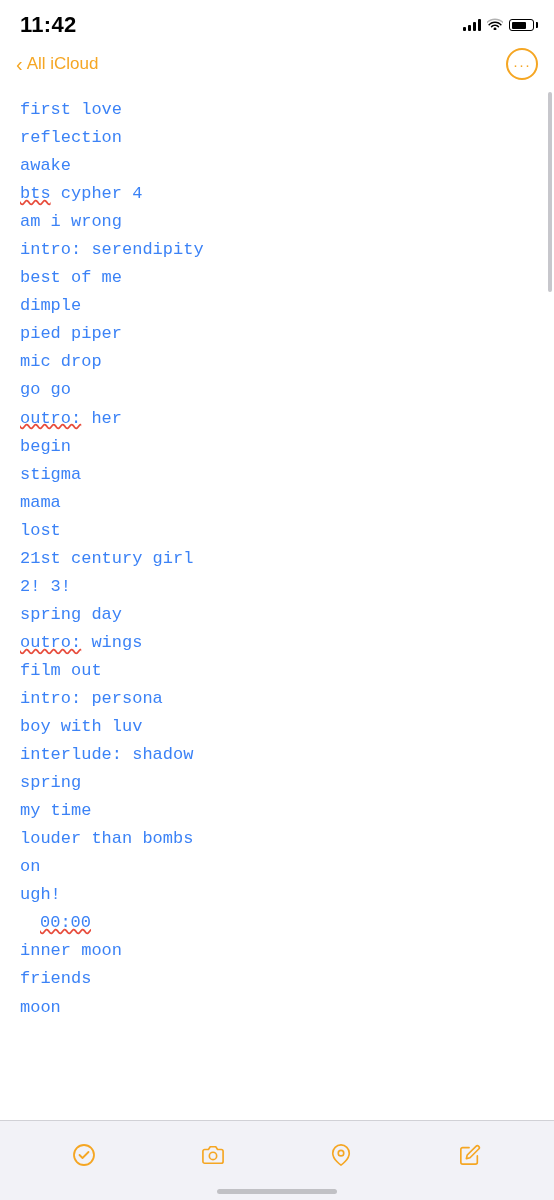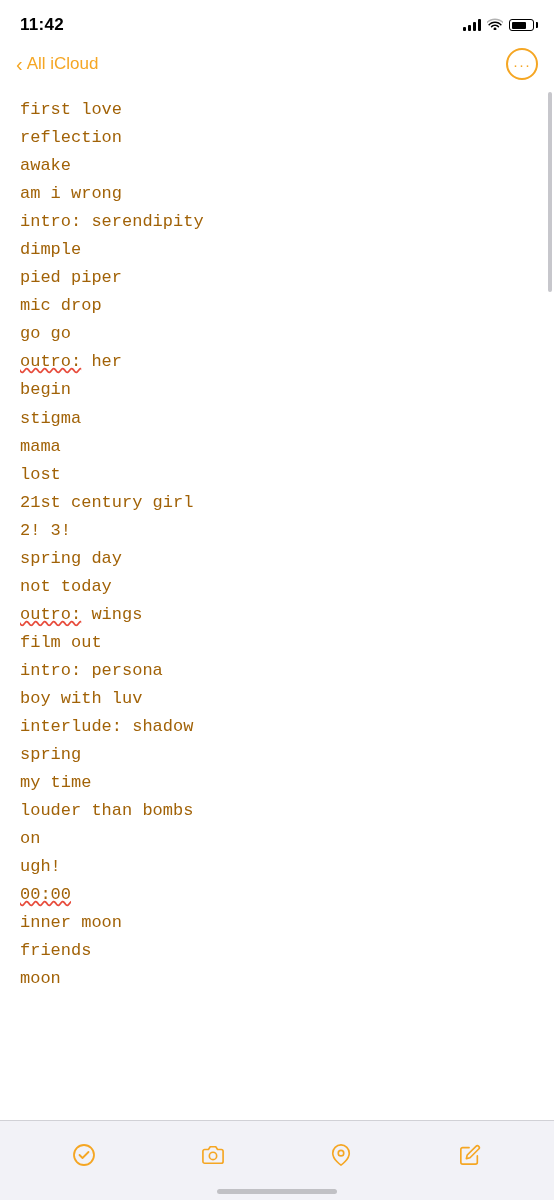--- a/index.html
+++ b/index.html
@@ -20,21 +20,21 @@
     
     .status-bar {
       display: flex;
       justify-content: space-between;
       align-items: center;
       padding: 14px 20px 8px 20px;
       height: 44px;
     }
 
     .status-time {
-      font-size: 17px;
+      font-size: 22px;
       font-weight: 600;
       color: #000;
       letter-spacing: 0.3px;
     }
 
     .status-icons {
       display: flex;
       align-items: center;
       gap: 6px;
     }
@@ -133,21 +133,21 @@
       background: #c7c7cc;
       border-radius: 2px;
     }
 
     
     .note-content {
       padding: 4px 36px 20px 20px;
       font-family: 'Courier New', Courier, monospace;
       font-size: 17px;
       line-height: 1.65;
-      color: #a16207;
+      color: #3b82f6;
     }
 
     .note-line {
       display: block;
       white-space: nowrap;
     }
 
     
     .bottom-toolbar {
       position: fixed;
@@ -242,46 +242,47 @@
   </div>
 </div>
 
 <div class="content-wrapper">
   <div class="scrollbar"></div>
   <div class="note-content" id="note-lines">
 
   <span class="note-line">first love</span>
       <span class="note-line">reflection</span>
       <span class="note-line">awake</span>
+      <span class="note-line"><u style="text-decoration-color: rgb(231, 76, 60); text-decoration-style: wavy;">bts</u> cypher 4</span>
       <span class="note-line">am i wrong</span>
       <span class="note-line">intro: serendipity</span>
+      <span class="note-line">best of me</span>
       <span class="note-line">dimple</span>
       <span class="note-line">pied piper</span>
       <span class="note-line">mic drop</span>
       <span class="note-line">go go</span>
       <span class="note-line"><u style="text-decoration-color: rgb(231, 76, 60); text-decoration-style: wavy;">outro:</u> her</span>
       <span class="note-line">begin</span>
       <span class="note-line">stigma</span>
       <span class="note-line">mama</span>
       <span class="note-line">lost</span>
       <span class="note-line">21st century girl</span>
       <span class="note-line">2! 3!</span>
       <span class="note-line">spring day</span>
-      <span class="note-line">not today</span>
       <span class="note-line"><u style="text-decoration-color: rgb(231, 76, 60); text-decoration-style: wavy;">outro:</u> wings</span>
       <span class="note-line">film out</span>
       <span class="note-line">intro: persona</span>
       <span class="note-line">boy with luv</span>
       <span class="note-line">interlude: shadow</span>
       <span class="note-line">spring</span>
       <span class="note-line">my time</span>
       <span class="note-line">louder than bombs</span>
       <span class="note-line">on</span>
       <span class="note-line">ugh!</span>
-      <span class="note-line"><u style="text-decoration-color: rgb(231, 76, 60); text-decoration-style: wavy;">00:00</u></span>
+      <span class="note-line"><u style="text-decoration-color: rgb(231, 76, 60); text-decoration-style: wavy; margin-left: 20px;">00:00</u></span>
       <span class="note-line">inner moon</span>
       <span class="note-line">friends</span>
       <span class="note-line">moon</span>
     </div>
 </div>
 
 <div class="bottom-toolbar">
   <div class="toolbar-btn">
     <svg class="icon-check" viewBox="0 0 24 24" xmlns="http://www.w3.org/2000/svg">
       <circle cx="12" cy="12" r="10" stroke="#f5a623" stroke-width="1.8" fill="none"></circle>

